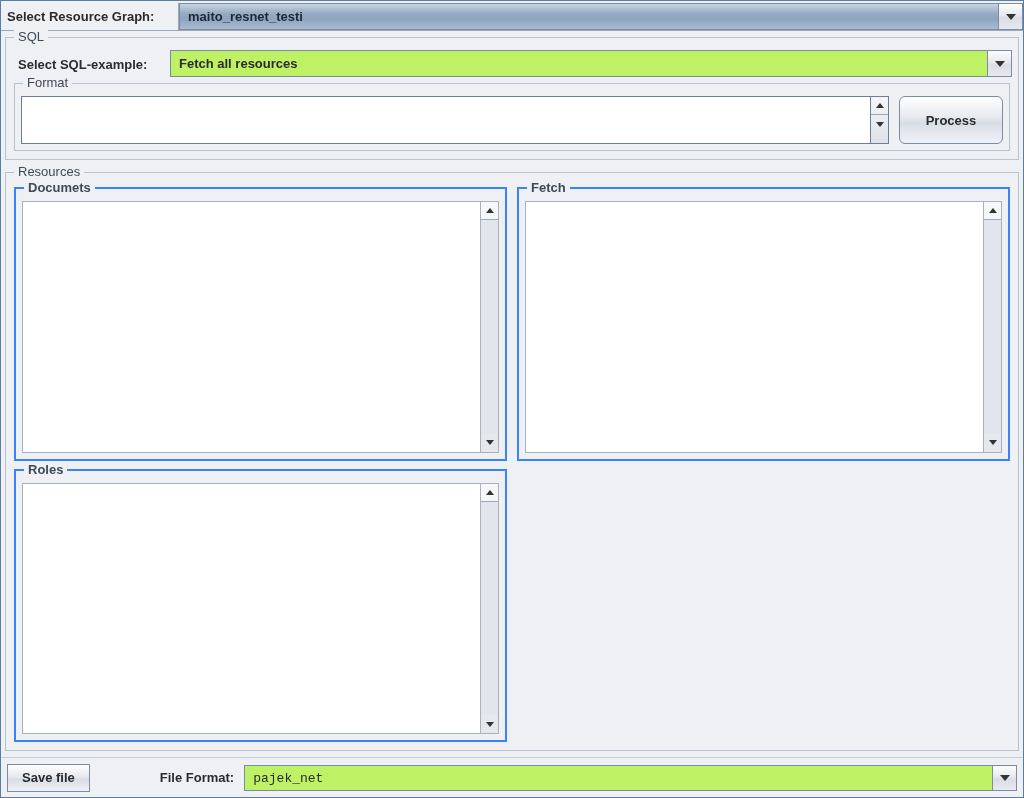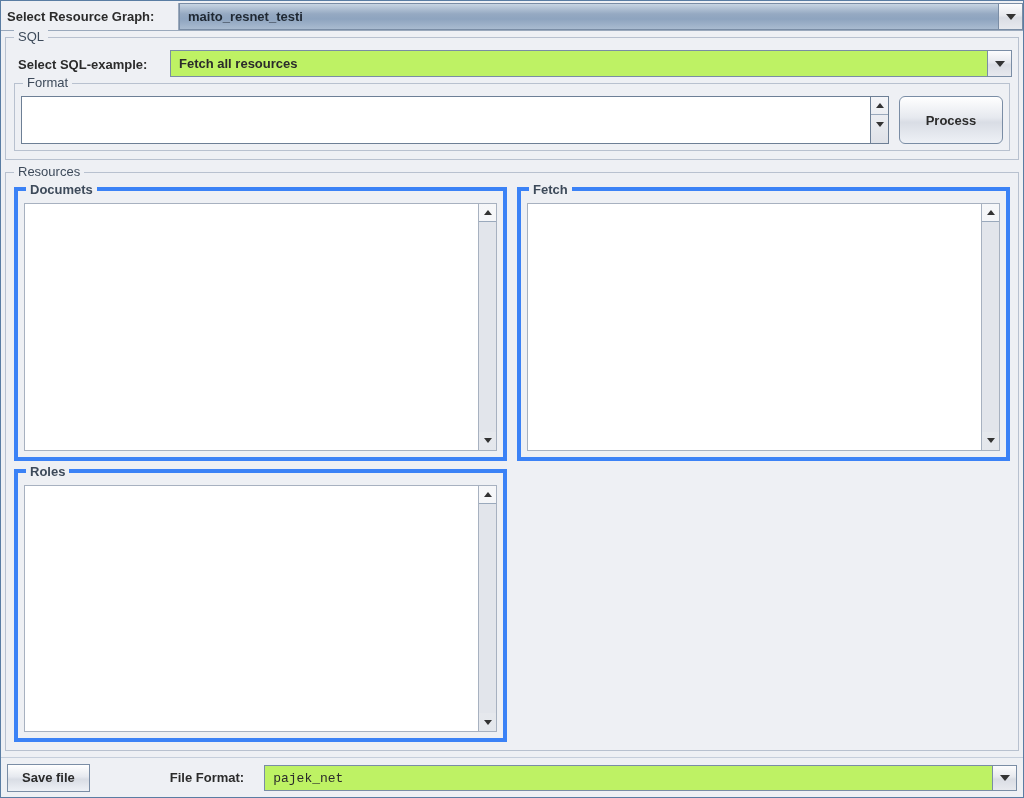--- a/index.html
+++ b/index.html
@@ -154,21 +154,21 @@
     flex: 1;
     display: grid;
     grid-template-columns: 1fr 1fr;
     grid-template-rows: 1fr 1fr;
     gap: 8px 10px;
     padding: 2px;
     min-height: 0;
   }
   .res-sub {
     position: relative;
-    border: 4px solid #3b82f6;
+    border: 2px solid #3b82f6;
     padding: 12px 6px 6px 6px;
     display: flex;
     min-height: 0;
     text-align: right;
   }
   .res-sub > .legend {
     position: absolute;
     top: -9px; left: 8px;
     background: #eef0f4;
     padding: 0 4px;
@@ -191,21 +191,21 @@
     border-left: 1px solid #a7b1c0;
     background: linear-gradient(#f6f7f9, #e4e7ec);
     display: flex; flex-direction: column;
   }
 
   
   .bottom-row {
     height: 40px;
     padding: 6px 6px;
     display: flex; align-items: center;
-    gap: 20px;
+    gap: 10px;
     border-top: 1px solid #c5cedb;
   }
   .save-btn { height: 28px; padding: 0 14px; }
   .ff-label { font-weight: bold; margin-left: 60px; }
   .ff-combo { width: 420px; height: 26px; display: flex; font-family: Liberation Mono, monospace; }
 </style>
 </head>
 <body>
 
 <div class="window">

